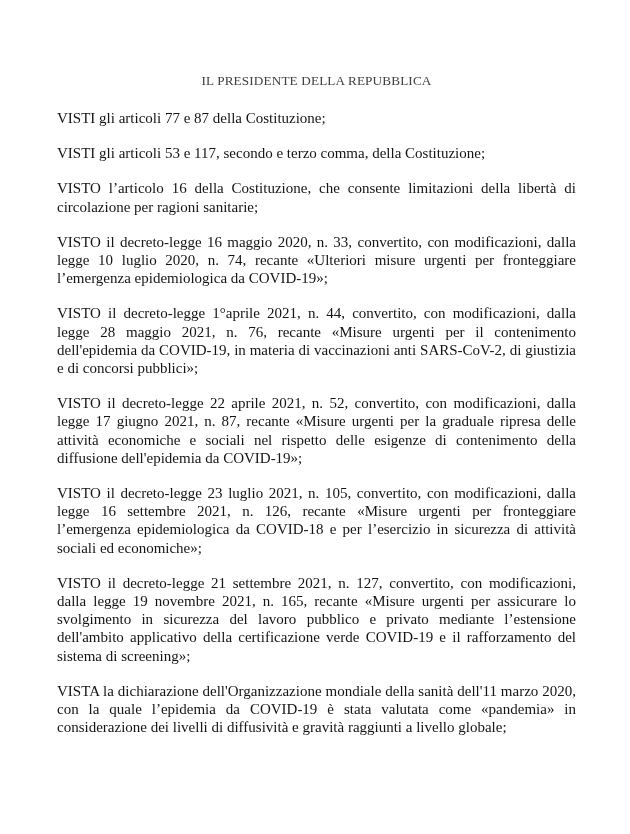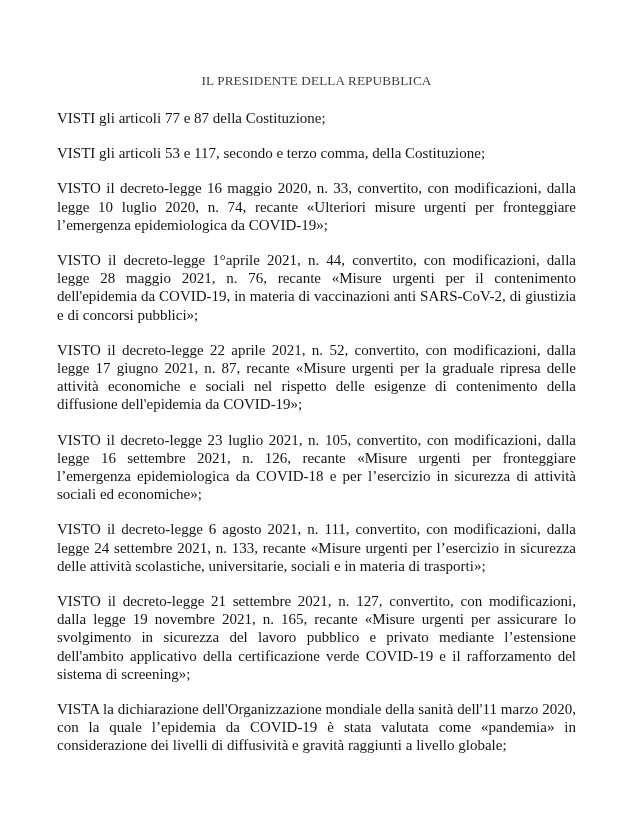--- a/index.html
+++ b/index.html
@@ -50,31 +50,31 @@
 
 <div class="page">
   <div class="content">
 
     <div class="doc-title">IL PRESIDENTE DELLA REPUBBLICA</div>
 
     <p class="para">VISTI gli articoli 77 e 87 della Costituzione;</p>
 
     <p class="para">VISTI gli articoli 53 e 117, secondo e terzo comma, della Costituzione;</p>
 
+    <p class="para">VISTO l’articolo 16 della Costituzione, che consente limitazioni della libertà di circolazione per ragioni sanitarie;</p>
 
 
     <p class="para">VISTO il decreto-legge 16 maggio 2020, n. 33, convertito, con modificazioni, dalla legge 10 luglio 2020, n. 74, recante «Ulteriori misure urgenti per fronteggiare l’emergenza epidemiologica da COVID-19»;</p>
 
     <p class="para">VISTO il decreto-legge 1°aprile 2021, n. 44, convertito, con modificazioni, dalla legge 28 maggio 2021, n. 76, recante «Misure urgenti per il contenimento dell'epidemia da COVID-19, in materia di vaccinazioni anti SARS-CoV-2, di giustizia e di concorsi pubblici»;</p>
 
     <p class="para">VISTO il decreto-legge 22 aprile 2021, n. 52, convertito, con modificazioni, dalla legge 17 giugno 2021, n. 87, recante «Misure urgenti per la graduale ripresa delle attività economiche e sociali nel rispetto delle esigenze di contenimento della diffusione dell'epidemia da COVID-19»;</p>
 
     <p class="para">VISTO il decreto-legge 23 luglio 2021, n. 105, convertito, con modificazioni, dalla legge 16 settembre 2021, n. 126, recante «Misure urgenti per fronteggiare l’emergenza epidemiologica da COVID-18 e per l’esercizio in sicurezza di attività sociali ed economiche»;</p>
 
-    <p class="para">VISTO il decreto-legge 6 agosto 2021, n. 111, convertito, con modificazioni, dalla legge 24 settembre 2021, n. 133, recante «Misure urgenti per l’esercizio in sicurezza delle attività scolastiche, universitarie, sociali e in materia di trasporti»;</p>
 
     <p class="para">VISTO il decreto-legge 21 settembre 2021, n. 127, convertito, con modificazioni, dalla legge 19 novembre 2021, n. 165, recante «Misure urgenti per assicurare lo svolgimento in sicurezza del lavoro pubblico e privato mediante l’estensione dell'ambito applicativo della certificazione verde COVID-19 e il rafforzamento del sistema di screening»;</p>
 
 
     <p class="para">VISTA la dichiarazione dell'Organizzazione mondiale della sanità dell'11 marzo 2020, con la quale l’epidemia da COVID-19 è stata valutata come «pandemia» in considerazione dei livelli di diffusività e gravità raggiunti a livello globale;</p>
 
   </div>
 </div>
 
 </body></html>

